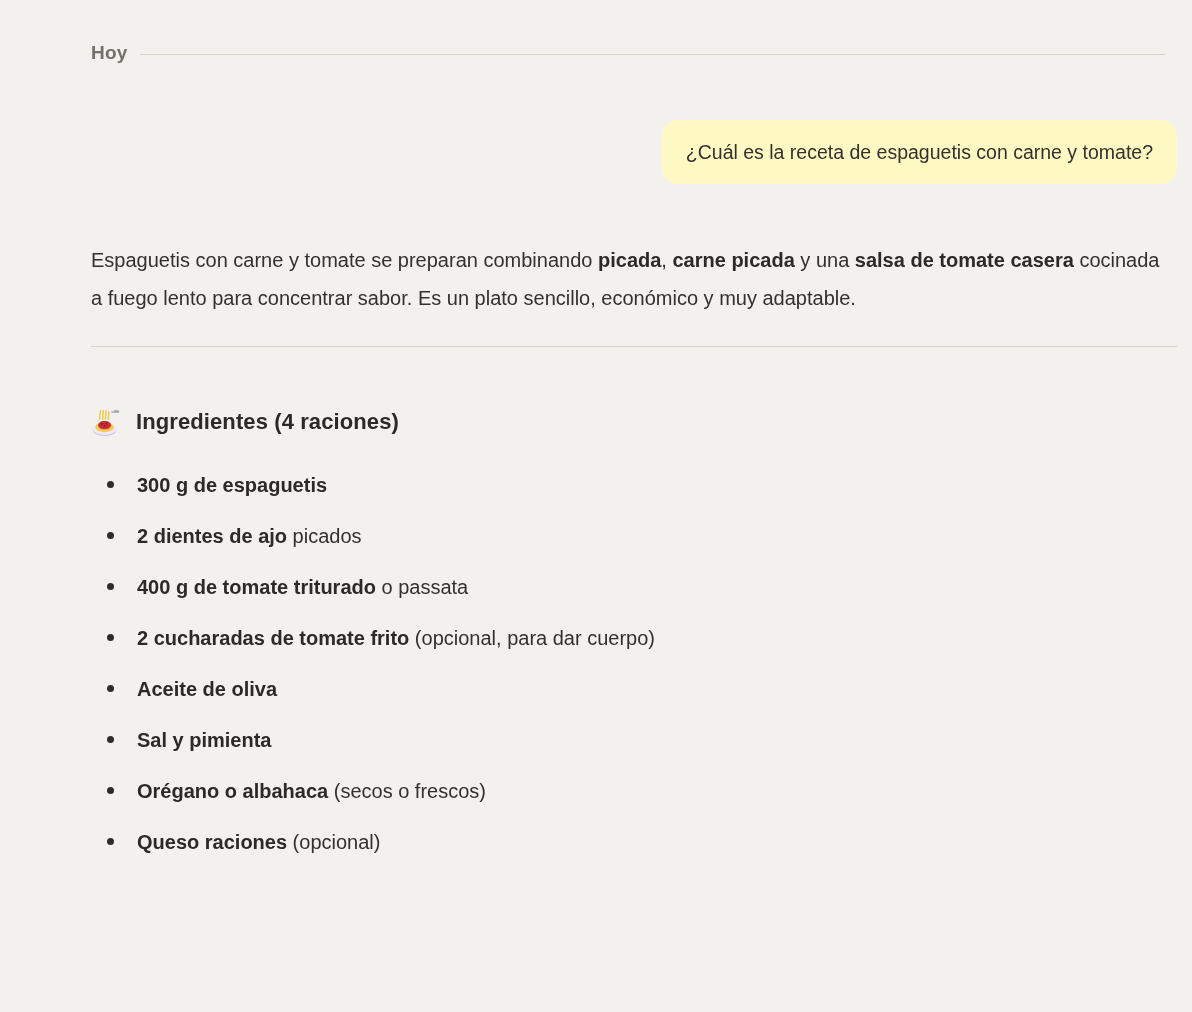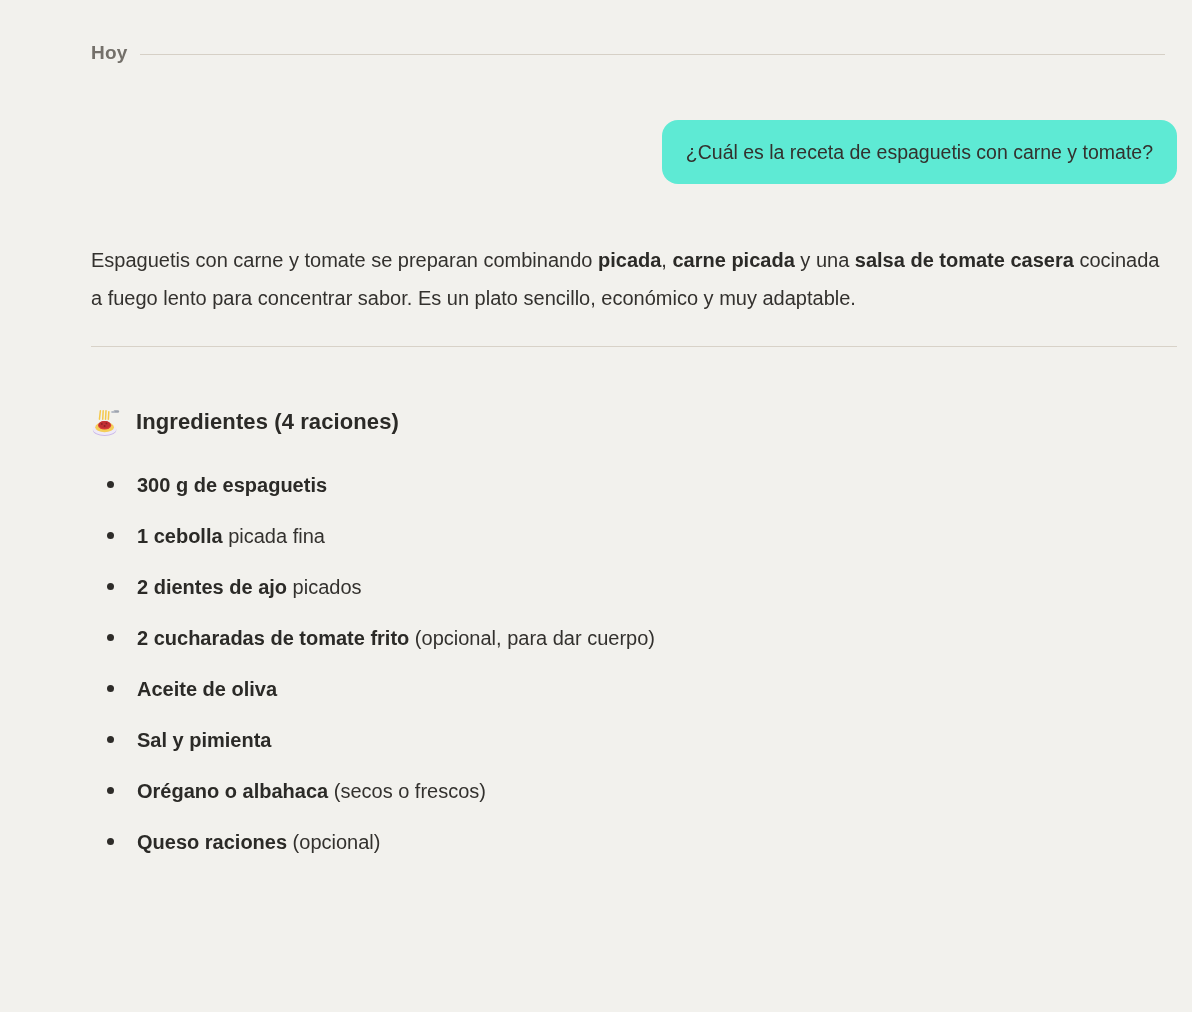--- a/index.html
+++ b/index.html
@@ -26,21 +26,21 @@
   }
   .date-divider .line {
     flex: 1; height: 1px; background: #D6D0C6; margin-top: 2px;
   }
   
   .user-row {
     display: flex; justify-content: flex-end;
     margin-top: 56px;
   }
   .user-bubble {
-    background: #5eead4;
+    background: #fef9c3;
     border-radius: 16px;
     padding: 19px 24px;
     font-size: 19.5px;
     line-height: 26px;
     color: #33312E;
     max-width: 760px;
   }
   
   .assistant {
     margin-top: 57px;
@@ -125,22 +125,22 @@
         <ellipse cx="14.5" cy="18.8" rx="6.2" ry="3.8" fill="#C22F35"></ellipse>
         <circle cx="11.5" cy="18" r="1" fill="#8E1F27"></circle>
         <circle cx="16.5" cy="17.5" r="1" fill="#8E1F27"></circle>
         <circle cx="14.5" cy="20.3" r="1" fill="#8E1F27"></circle>
       </svg>
       <span>Ingredientes (4 raciones)</span>
     </div>
 
     <ul class="ingredients">
       <li><span class="b">300 g de espaguetis</span><span></span></li>
-      <li><span class="b">1 cebolla</span><span> picada fina</span></li>
       <li><span class="b">2 dientes de ajo</span><span> picados</span></li>
+      <li><span class="b">400 g de tomate triturado</span><span> o passata</span></li>
       <li><span class="b">2 cucharadas de tomate frito</span><span> (opcional, para dar cuerpo)</span></li>
       <li><span class="b">Aceite de oliva</span><span></span></li>
       <li><span class="b">Sal y pimienta</span><span></span></li>
       <li><span class="b">Orégano o albahaca</span><span> (secos o frescos)</span></li>
       <li><span class="b">Queso raciones</span><span> (opcional)</span></li>
     </ul>
 
   </div>
 
 </div>

